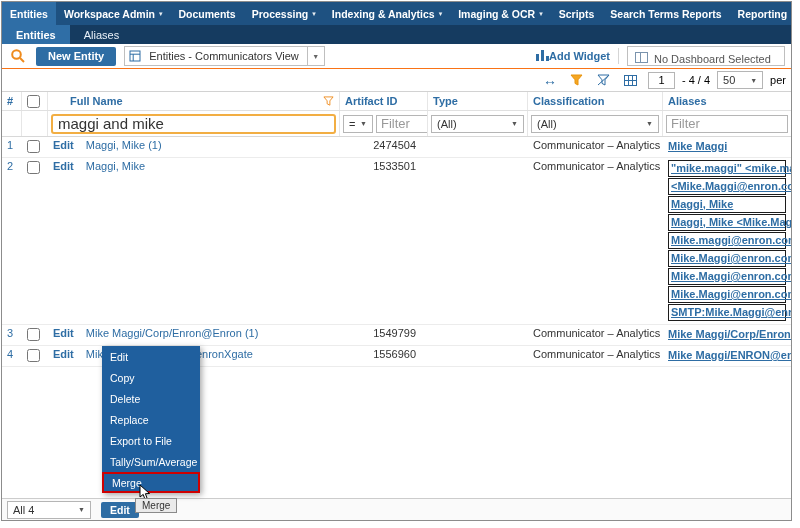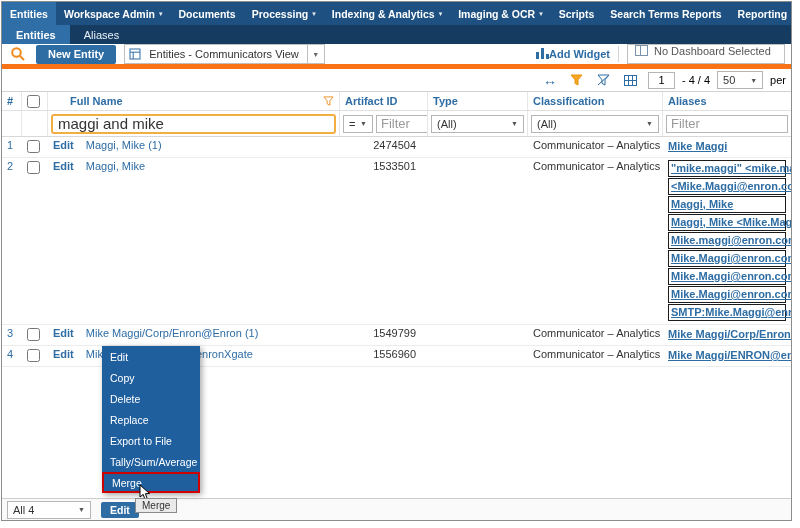--- a/index.html
+++ b/index.html
@@ -10,30 +10,30 @@
   
   .topnav { display:flex; height:23px; background:#1e5181; overflow:hidden; }
   .tab { display:flex; align-items:center; gap:4px; padding:0 8px; color:#fff; font-weight:bold; font-size:10.5px; white-space:nowrap; cursor:pointer; }
   .tab.active { background:#2f6ea6; }
   .chev { font-size:7px; font-weight:normal; opacity:.9; }
   .subnav { display:flex; height:19px; background:#153b60; }
   .stab { display:flex; align-items:center; padding:0 14px; color:#e9f1f9; cursor:pointer; }
   .stab.active { background:#2f6ea6; color:#fff; font-weight:bold; }
 
   
-  .toolbar { display:flex; align-items:center; height:25px; padding:0 6px; gap:8px; border-bottom:5px solid #f97316; background:#fff; }
+  .toolbar { display:flex; align-items:center; height:25px; padding:0 6px; gap:8px; border-bottom:1px solid #f97316; background:#fff; }
   .iconbtn { display:flex; align-items:center; justify-content:center; width:20px; height:20px; cursor:pointer; }
   .btn { background:#2e6da4; color:#fff; font-weight:bold; font-size:11px; border:none; height:19px; padding:0 12px; border-radius:2px; cursor:pointer; font-family:inherit; }
   .viewsel { display:flex; align-items:center; height:20px; border:1px solid #bfbfbf; background:#fff; cursor:pointer; }
   .viewsel .vtxt { padding:0 8px 0 4px; color:#333; white-space:nowrap; }
   .varrow { width:17px; align-self:stretch; display:flex; align-items:center; justify-content:center; border-left:1px solid #bfbfbf; color:#666; font-size:7px; }
   .spacer { flex:1; }
   .addwidget { display:flex; align-items:center; gap:0; color:#2e6da4; font-weight:bold; cursor:pointer; white-space:nowrap; }
   .vsep { width:1px; height:16px; background:#d5d5d5; }
-  .dashsel { display:flex; align-items:flex-start; gap:6px; height:20px; border:1px solid #bfbfbf; padding:0 7px; color:#555; min-width:158px; cursor:pointer; white-space:nowrap; }
+  .dashsel { display:flex; align-items:flex-end; gap:6px; height:20px; border:1px solid #bfbfbf; padding:0 7px; color:#555; min-width:158px; cursor:pointer; white-space:nowrap; }
 
   
   .listbar { display:flex; align-items:center; justify-content:flex-end; height:22px; padding:0 5px; gap:7px; background:#fff; }
   .resize { color:#2e6da4; font-weight:bold; font-size:14px; }
   .pginput { width:27px; height:17px; border:1px solid #b5b5b5; text-align:center; font-size:11px; font-family:inherit; }
   .fselect { display:flex; align-items:center; justify-content:space-between; gap:4px; border:1px solid #b5b5b5; background:#fff; height:18px; padding:0 5px; color:#333; cursor:pointer; white-space:nowrap; }
   .chev2 { font-size:7px; color:#555; }
 
   
   .grid { display:grid; grid-template-columns:20px 26px 292px 88px 100px 135px 1fr; }

